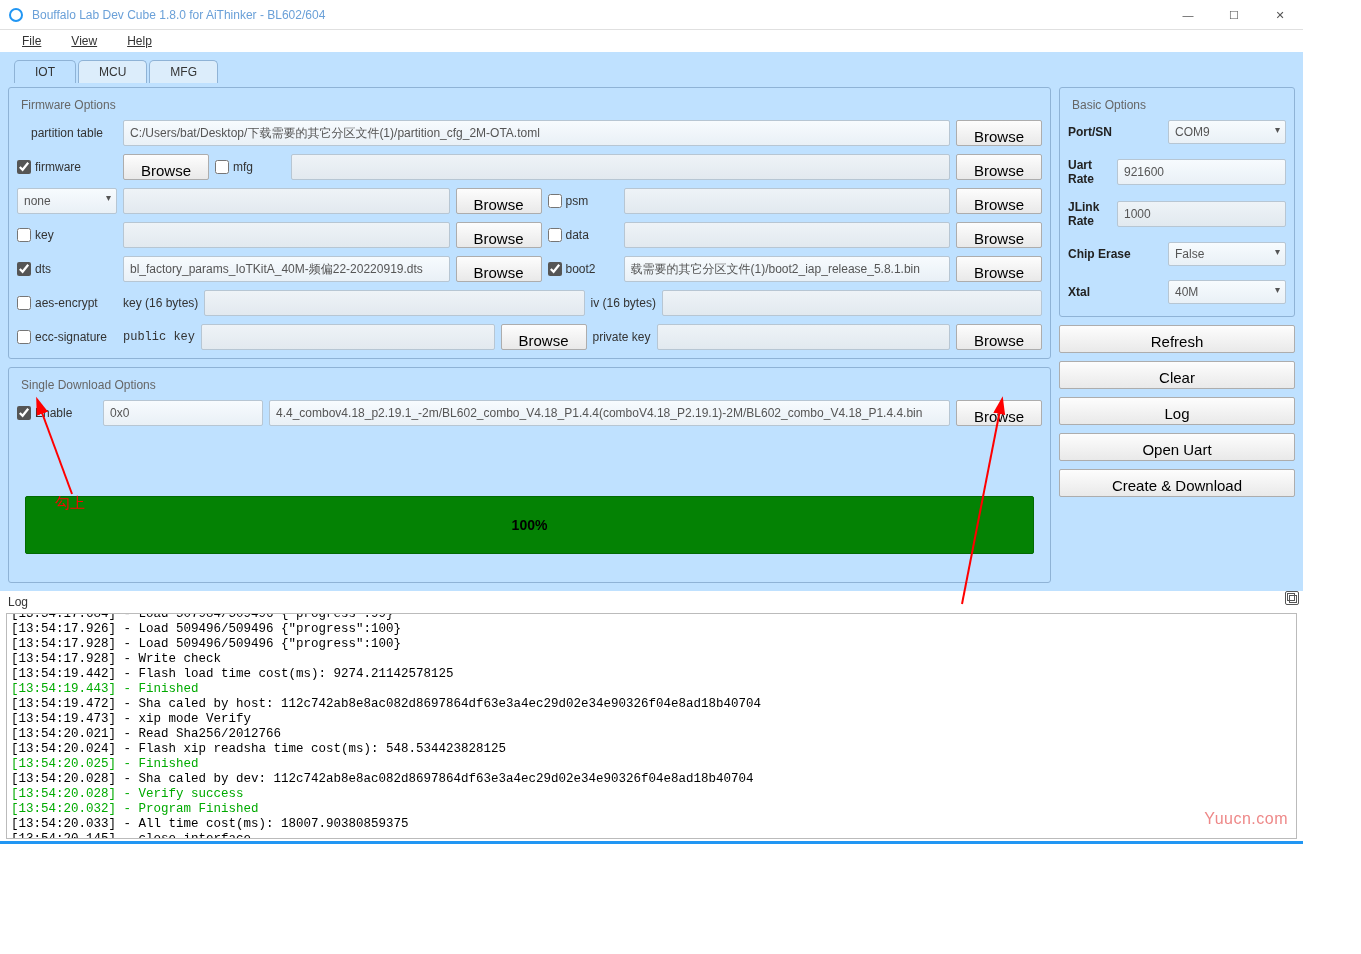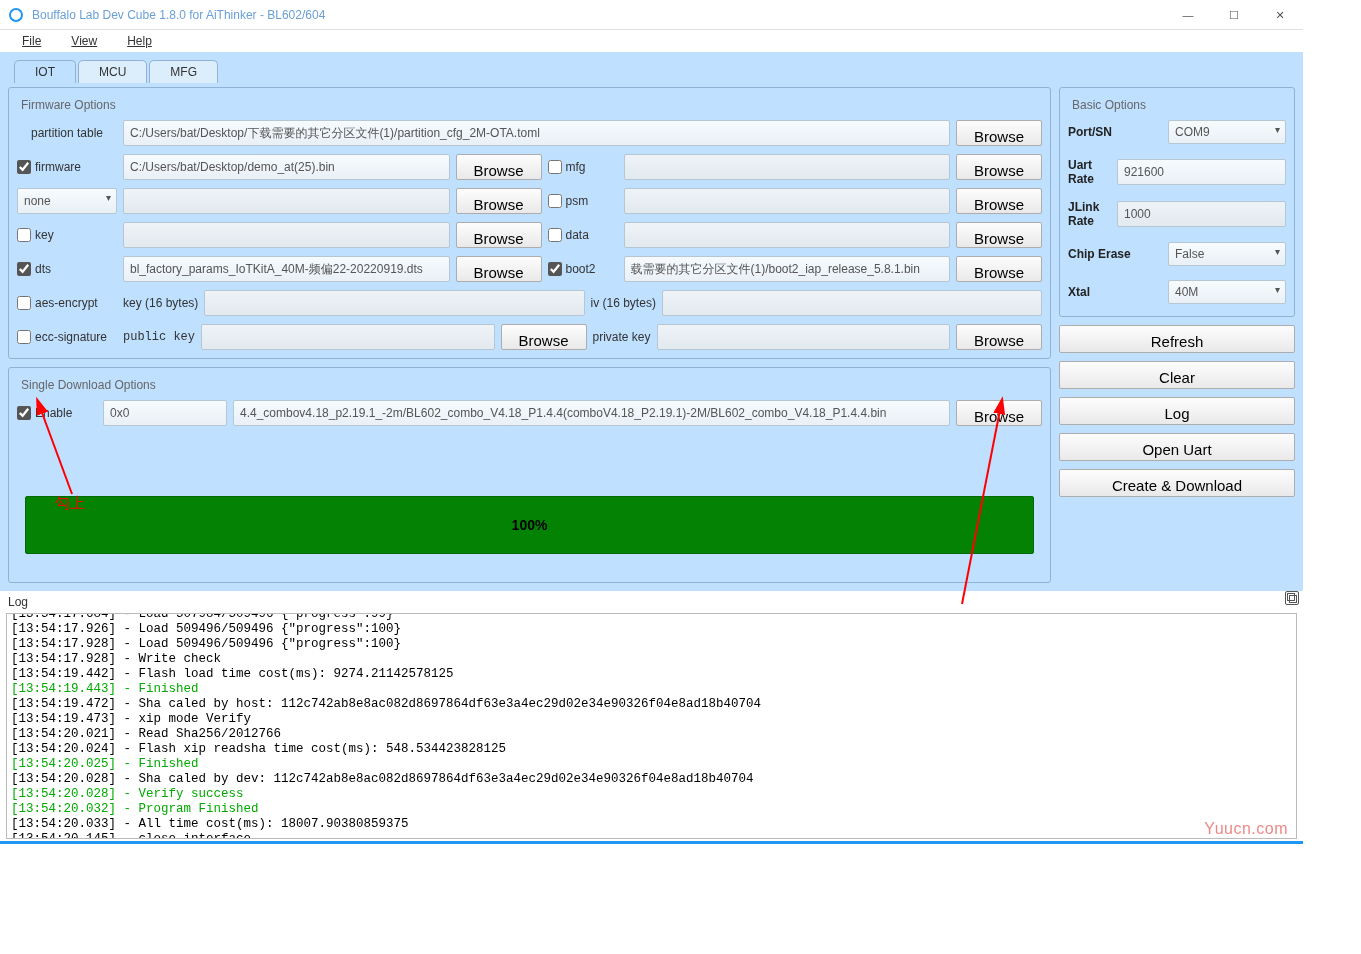--- a/index.html
+++ b/index.html
@@ -118,21 +118,21 @@
 .log-icon::before{ left:1px; top:1px;}
 .log-icon::after{ right:1px; bottom:1px;}
 .log-box {
   border:1px solid #bbb; margin:0 6px 2px 6px; height:226px; overflow:hidden;
   font-family:"Consolas","Courier New",monospace; font-size:12.5px; line-height:15px;
   background:#fff; padding:2px 4px; white-space:pre; position:relative;
 }
 .log-line { color:#000; }
 .log-line.ok { color:#0a0; }
 .watermark {
-  position:absolute; right:8px; bottom:2px; color:#e88; font-family:Arial; font-size:16px; letter-spacing:.5px;
+  position:absolute; right:8px; bottom:12px; color:#e88; font-family:Arial; font-size:16px; letter-spacing:.5px;
 }
 .rel { position:relative; }
 </style>
 </head>
 <body>
 
 <div class="titlebar">
   <span class="app-icon"></span>
   <span class="title">Bouffalo Lab Dev Cube 1.8.0 for AiThinker - BL602/604</span>
   <div class="win-controls">
@@ -169,21 +169,20 @@
             </div>
           <input type="text" class="txt" style="flex: 1 1 0%;" value="C:/Users/bat/Desktop/下载需要的其它分区文件(1)/partition_cfg_2M-OTA.toml">
           <button class="btn">Browse</button>
         </div>
 
         <div class="row">
           <div class="chk-label wide">
               <input type="checkbox" class="chk" checked="" style="">
               <span>firmware</span>
             </div>
-          <input type="text" class="txt" style="flex: 1 1 0%;" value="C:/Users/bat/Desktop/demo_at(25).bin">
           <button class="btn">Browse</button>
           <div class="mid-chk-label">
               <input type="checkbox" class="chk" style="">
               <span>mfg</span>
             </div>
           <input type="text" class="txt disabled-input" style="flex: 1 1 0%;">
           <button class="btn">Browse</button>
         </div>
 
         <div class="row">
@@ -257,21 +256,21 @@
         </div>
       </div>
 
       <div class="panel single-panel rel">
         <div class="section-title">Single Download Options</div>
         <div class="row" style="margin-bottom:0;">
           <div class="chk-label" style="width:80px;">
               <input type="checkbox" class="chk" checked="" style="">
               <span style="font-weight:normal;">Enable</span>
             </div>
-          <input type="text" class="txt" style="width: 124px;" value="0x0">
+          <input type="text" class="txt" style="width: 160px;" value="0x0">
           <input type="text" class="txt" style="flex: 1 1 0%;" value="4.4_combov4.18_p2.19.1_-2m/BL602_combo_V4.18_P1.4.4(comboV4.18_P2.19.1)-2M/BL602_combo_V4.18_P1.4.4.bin">
           <button class="btn">Browse</button>
         </div>
 
         <svg style="position:absolute; left:8px; top:26px; width:100px; height:110px; pointer-events:none;">
           <defs>
               <marker id="ah1" markerWidth="10" markerHeight="10" refX="2" refY="3" orient="auto">
                 <path d="M0,0 L0,6 L9,3 z" class="arrow-head"></path>
               </marker>
             </defs>

